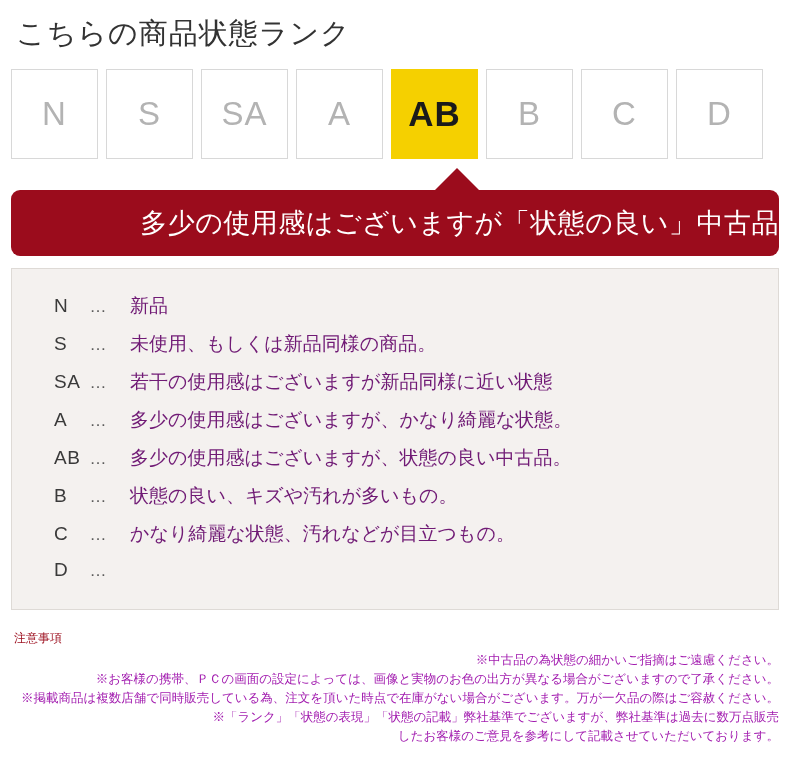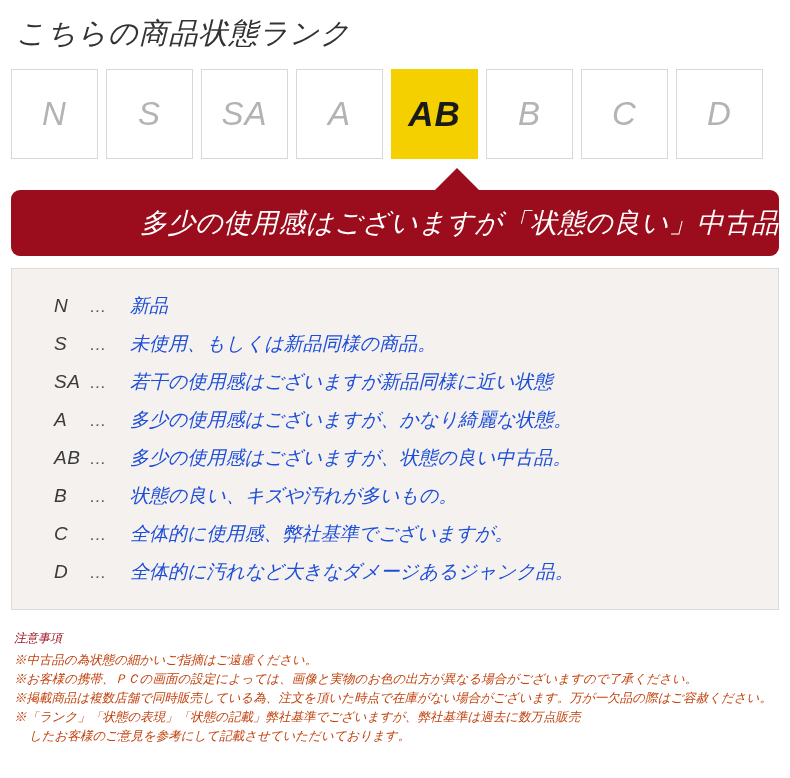--- a/index.html
+++ b/index.html
@@ -12,21 +12,20 @@
     background: #ffffff;
     font-family: "Liberation Sans", sans-serif;
     color: #333333;
     overflow: hidden;
   }
   .page {
     position: relative;
     width: 790px;
     height: 738px;
     box-sizing: border-box;
-    font-style: italic;
   }
 
   
   .title-row {
     position: absolute;
     left: 16px;
     top: 14px;
     display: flex;
     align-items: baseline;
   }
@@ -133,43 +132,44 @@
   }
   .legend-dots {
     width: 48px;
     text-align: center;
     color: #5a5a5a;
     font-size: 17px;
   }
   .legend-desc {
     flex: 1;
     padding-left: 8px;
-    color: #1d4ed8;
+    color: #701a75;
     white-space: nowrap;
   }
 
   
   .notes {
     position: absolute;
     left: 14px;
     top: 622px;
     width: 765px;
     color: #9b0c1c;
     margin-top: 8px;
   }
   .notes-title {
     font-size: 12px;
     margin-bottom: 4px;
     color: #9b0c1c;
   }
   .notes-line {
     font-size: 12.5px;
     line-height: 19px;
-    color: #c2410c;
-    white-space: nowrap;
+    color: #a21caf;
+    white-space: nowrap;
+    text-align: right;
   }
   .notes-line.indent {
     padding-left: 15px;
   }
 </style>
 </head>
 <body>
 
 <div class="page">
 
@@ -220,26 +220,25 @@
       <span class="legend-desc">多少の使用感はございますが、状態の良い中古品。</span>
     </div>
     <div class="legend-row">
       <span class="legend-code">B</span>
       <span class="legend-dots">…</span>
       <span class="legend-desc">状態の良い、キズや汚れが多いもの。</span>
     </div>
     <div class="legend-row">
       <span class="legend-code">C</span>
       <span class="legend-dots">…</span>
-      <span class="legend-desc">全体的に使用感、弊社基準でございますが。</span>
+      <span class="legend-desc">かなり綺麗な状態、汚れなどが目立つもの。</span>
     </div>
     <div class="legend-row">
       <span class="legend-code">D</span>
       <span class="legend-dots">…</span>
-      <span class="legend-desc">全体的に汚れなど大きなダメージあるジャンク品。</span>
     </div>
   </div>
 
   <div class="notes">
     <div class="notes-title">注意事項</div>
     <div class="notes-line">※中古品の為状態の細かいご指摘はご遠慮ください。</div>
     <div class="notes-line">※お客様の携帯、ＰＣの画面の設定によっては、画像と実物のお色の出方が異なる場合がございますので了承ください。</div>
     <div class="notes-line">※掲載商品は複数店舗で同時販売している為、注文を頂いた時点で在庫がない場合がございます。万が一欠品の際はご容赦ください。</div>
     <div class="notes-line">※「ランク」「状態の表現」「状態の記載」弊社基準でございますが、弊社基準は過去に数万点販売</div>
     <div class="notes-line indent">したお客様のご意見を参考にして記載させていただいております。</div>

